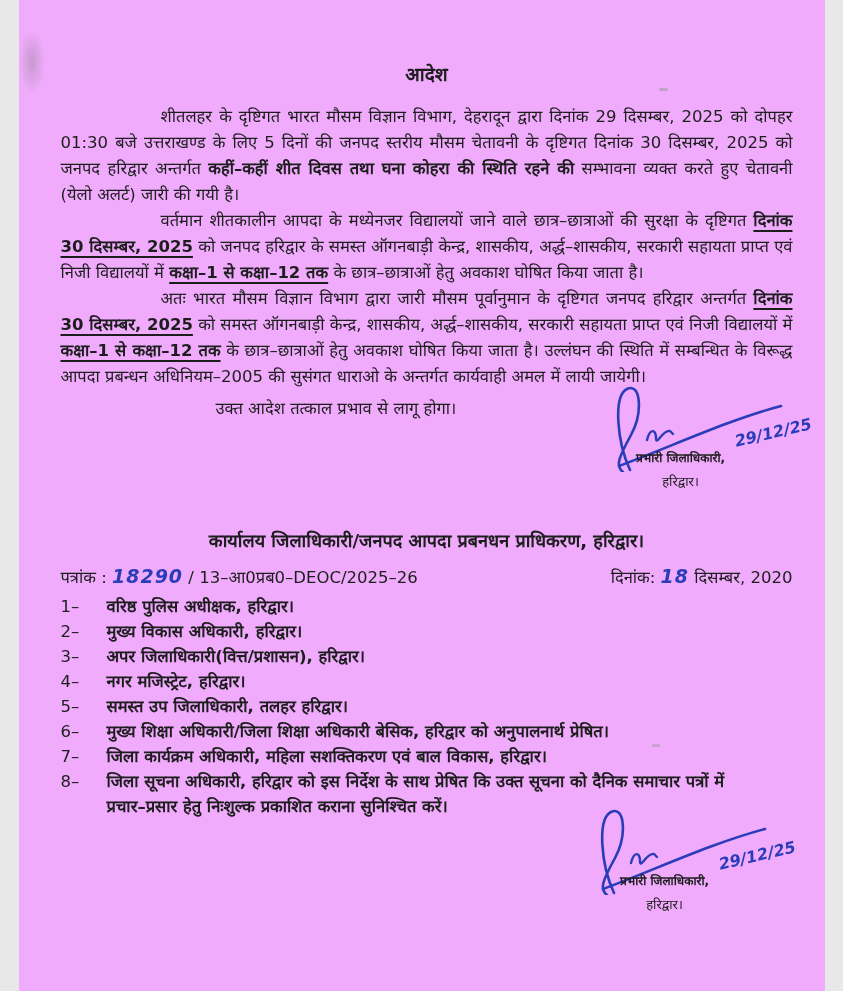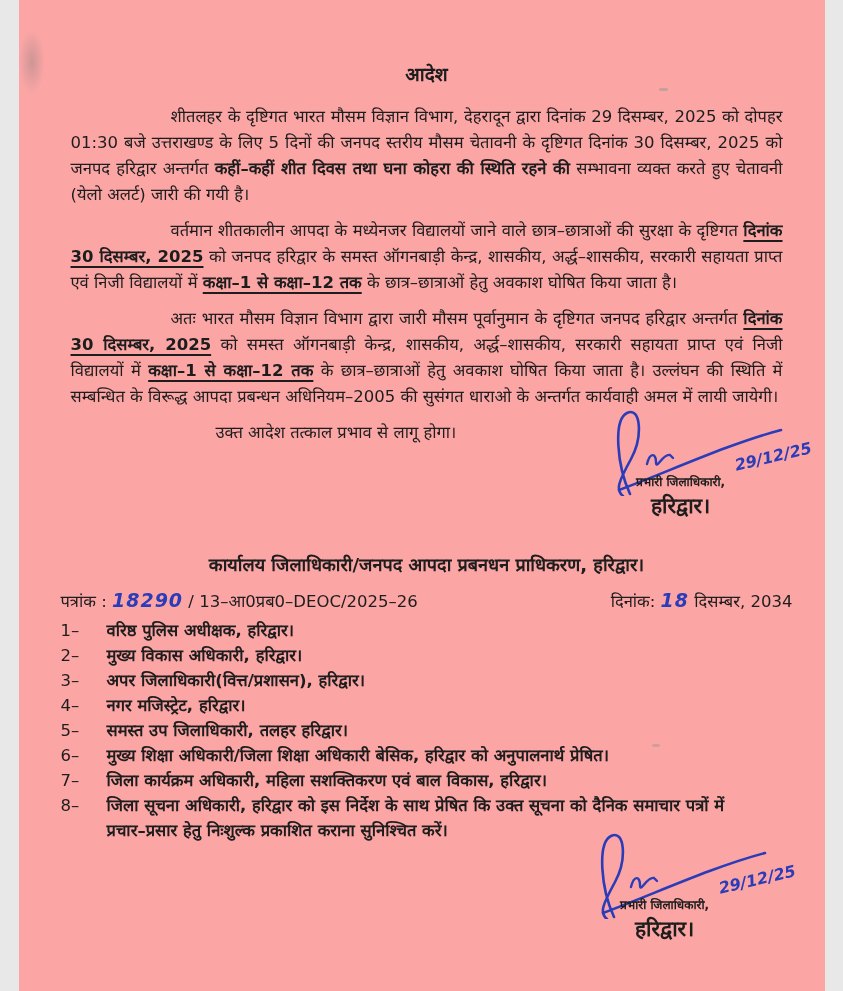--- a/index.html
+++ b/index.html
@@ -3,40 +3,40 @@
 <meta charset="utf-8">
 <title>आदेश</title>
 <style>
   * { box-sizing: border-box; }
   html, body { margin: 0; padding: 0; background: #e8e8e8; }
   .page {
     position: relative;
     width: 806px;
     height: 991px;
     margin: 0 auto;
-    background: #fca5a5;
+    background: #f0abfc;
     color: #1d1d1d;
     font-family: "DejaVu Sans", sans-serif;
     font-size: 16.5px;
     line-height: 26px;
     overflow: hidden;
   }
   .content { padding: 0 32px 0 42px; }
 
   .doc-title {
     margin: 0;
     padding-top: 60px;
     text-align: center;
     font-size: 19px;
     font-weight: bold;
     line-height: 28px;
   }
 
   .para {
-    margin: 10px;
+    margin: 0;
     text-align: justify;
     text-indent: 100px;
   }
   .para.first { margin-top: 16px; }
 
   .b  { font-weight: bold; }
   .bu {
     font-weight: bold;
     text-decoration: underline;
     text-underline-offset: 4px;
@@ -56,21 +56,21 @@
     right: -6px;
     top: 40px;
     color: #2b3cb8;
     font-style: italic;
     font-weight: bold;
     font-size: 16px;
     transform: rotate(-13deg);
     white-space: nowrap;
   }
   .sig-designation { font-weight: bold; font-size: 12px; line-height: 24px; position: relative; }
-  .sig-place { font-weight: bold; font-size: 21px; line-height: 24px; }
+  .sig-place { font-weight: normal; font-size: 13px; line-height: 24px; }
 
   .office-heading {
     margin: 14px 0 1px;
     text-align: center;
     font-size: 18px;
     font-weight: bold;
     line-height: 26px;
   }
 
   .ref-row {
@@ -141,21 +141,21 @@
 
     <div class="ref-row">
       <div>
         <span>पत्रांक :</span>
         <span class="hand">18290</span>
         <span>/ 13–आ0प्रब0–DEOC/2025–26</span>
       </div>
       <div>
         <span>दिनांक:</span>
         <span class="hand">18</span>
-        <span> दिसम्बर, 2034</span>
+        <span> दिसम्बर, 2020</span>
       </div>
     </div>
 
 
     <div class="copy-list">
       <div class="copy-item">
         <span class="num">1–</span>
         <span class="txt">वरिष्ठ पुलिस अधीक्षक, हरिद्वार।</span>
       </div>
       <div class="copy-item">

